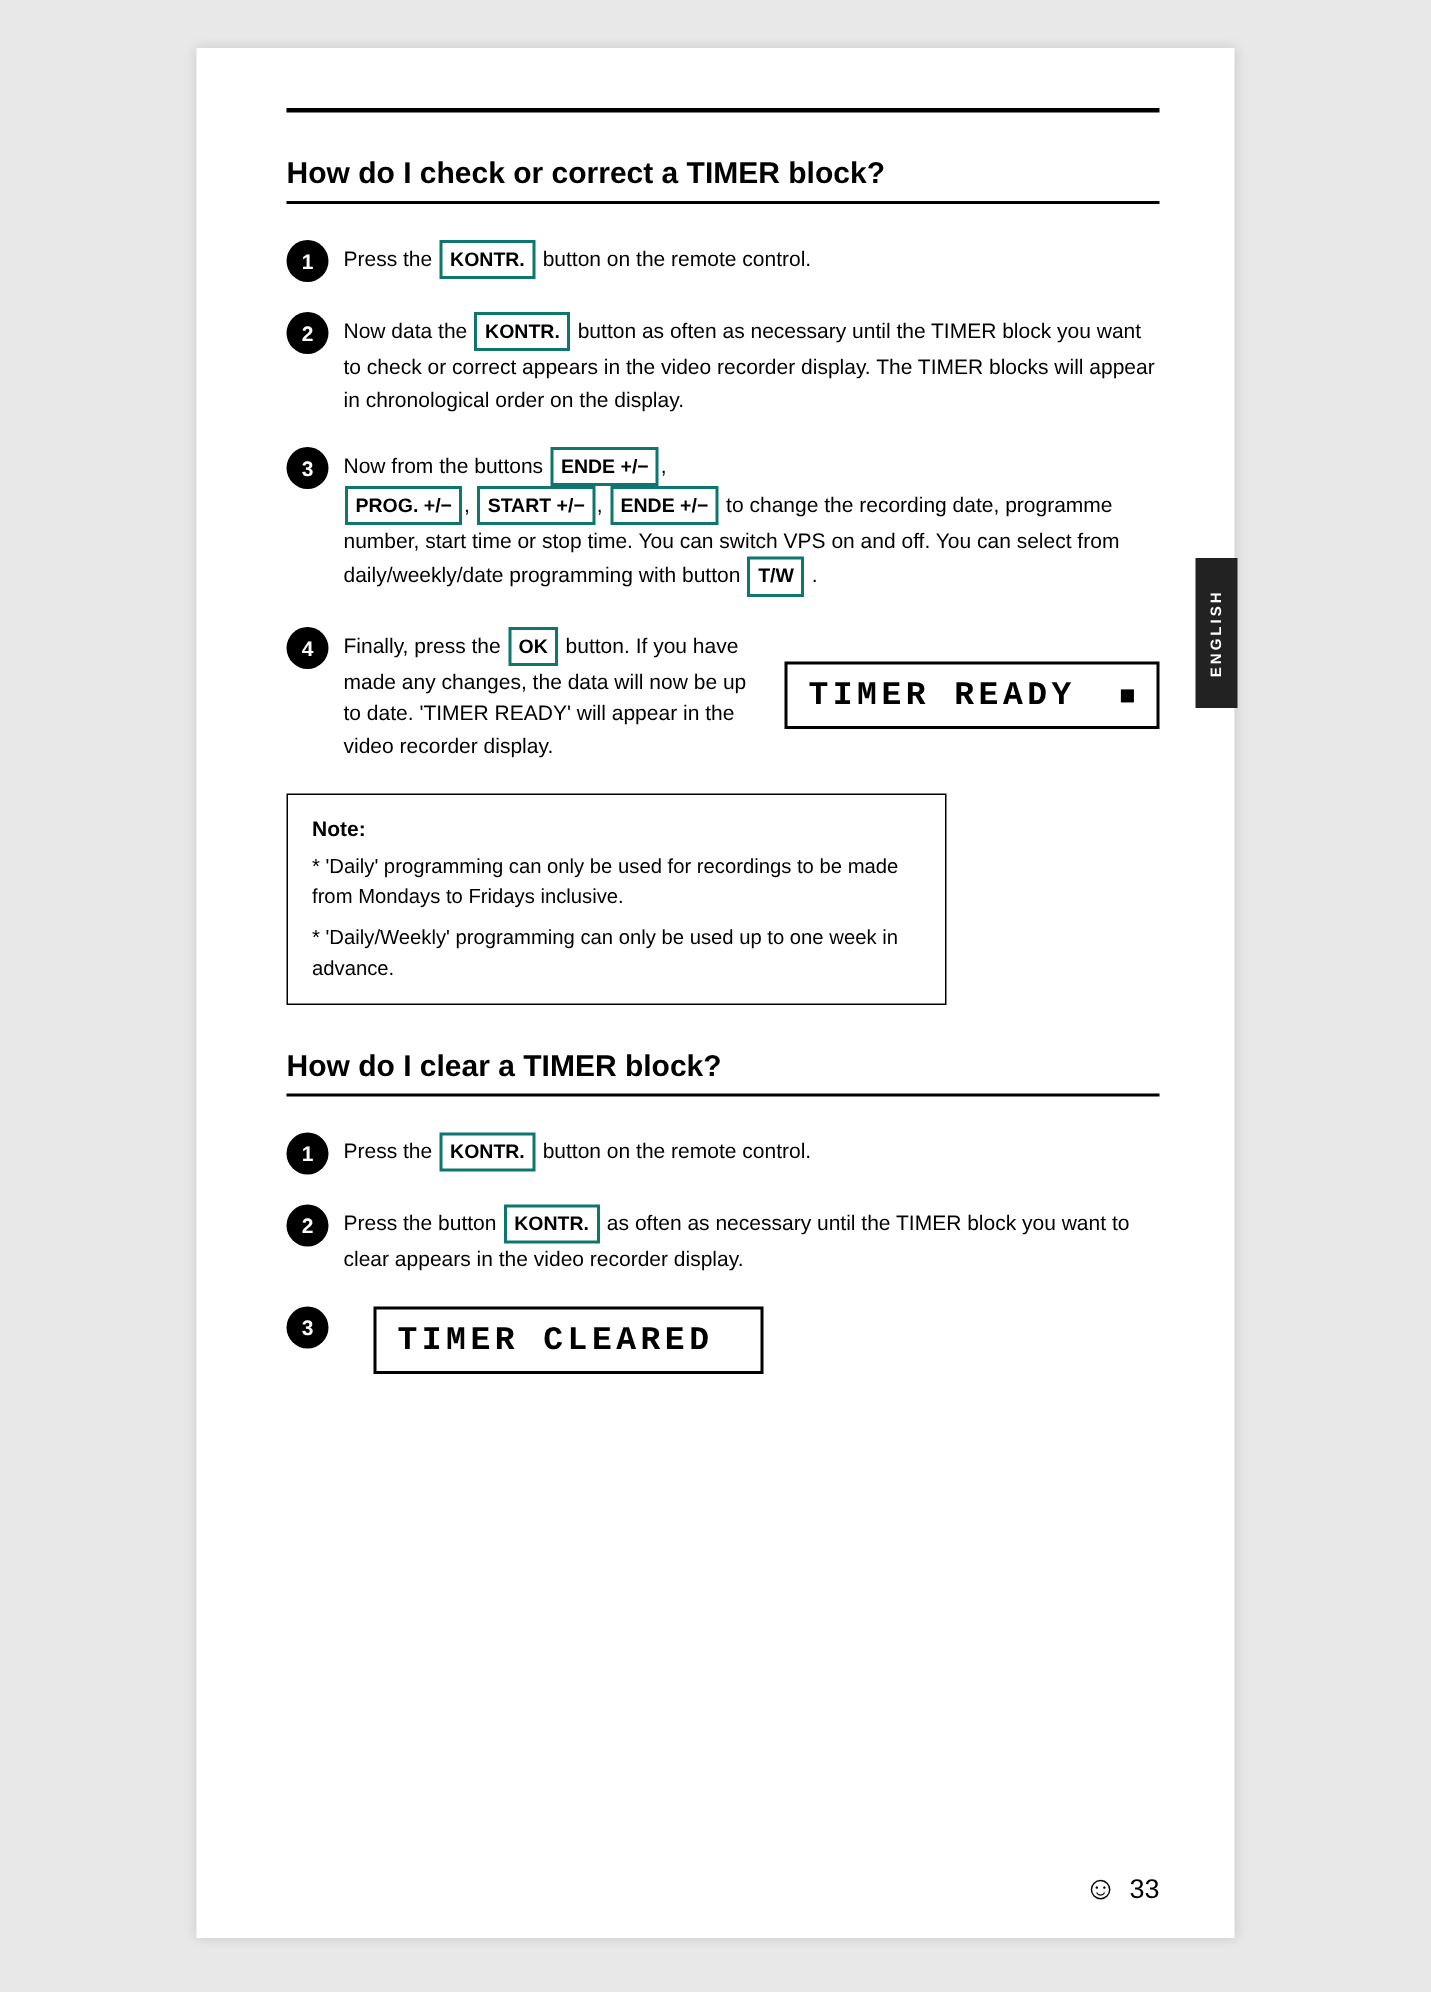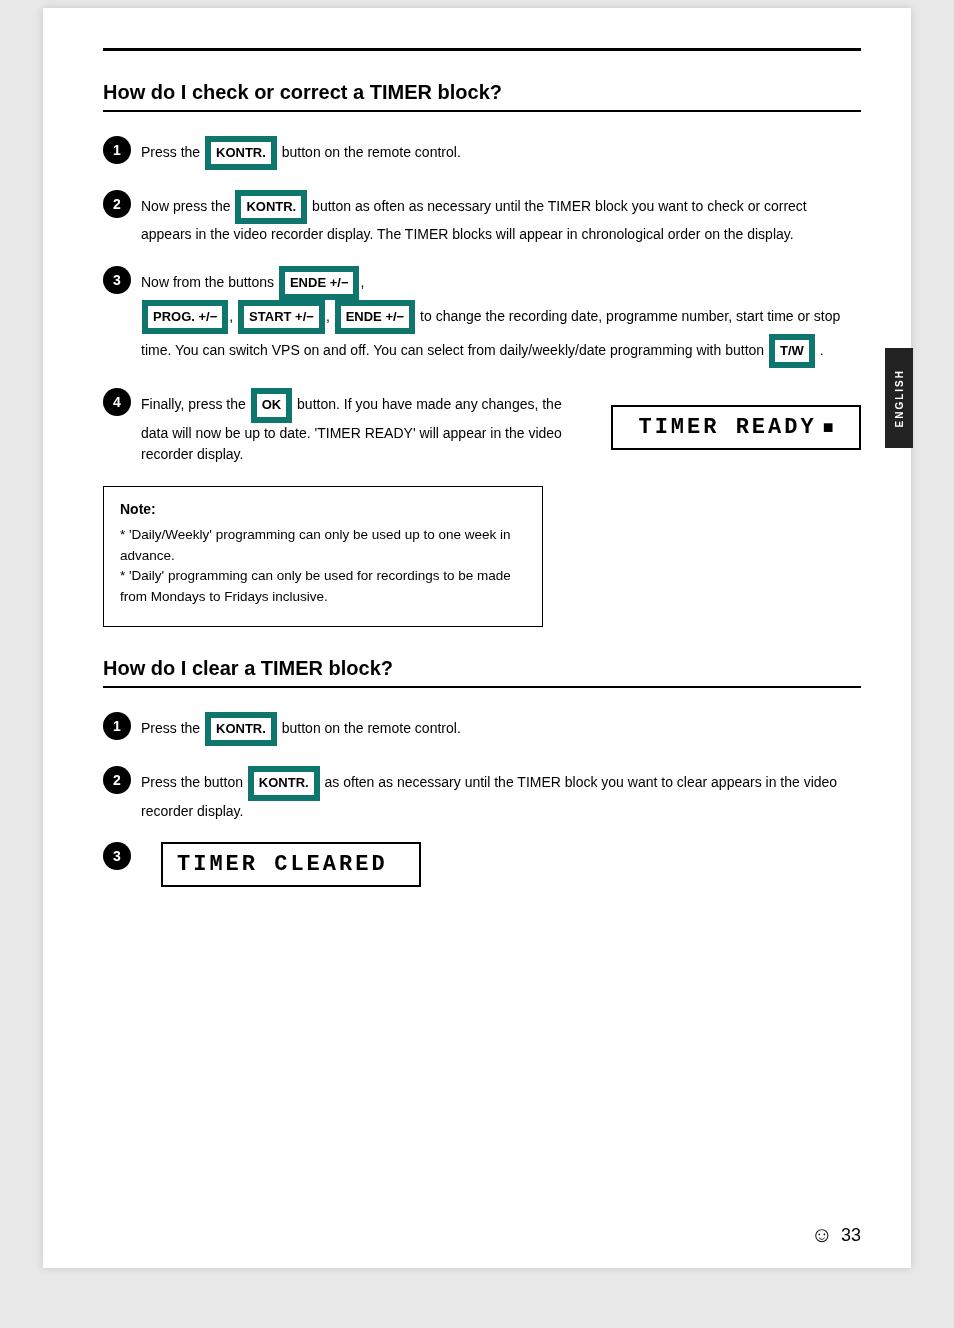--- a/index.html
+++ b/index.html
@@ -7,23 +7,23 @@
     body {
       background: #e8e8e8;
       font-family: Arial, Helvetica, sans-serif;
       width: 954px;
       min-height: 1328px;
       position: relative;
     }
 
     .page {
       background: #ffffff;
-      width: 868px;
+      width: 692px;
       min-height: 1260px;
-      margin: 8px auto;
+      margin: 32px auto;
       padding: 40px 50px 40px 60px;
       position: relative;
       box-shadow: 0 0 8px rgba(0,0,0,0.15);
     }
 
     
     .top-line {
       width: 100%;
       height: 3px;
       background: #000;
@@ -35,21 +35,21 @@
       font-size: 20px;
       font-weight: bold;
       border-bottom: 2px solid #000;
       padding-bottom: 6px;
       margin-bottom: 24px;
     }
 
     
     .btn-inline {
       display: inline-block;
-      border: 6px solid #0f766e;
+      border: 2px solid #0f766e;
       padding: 1px 5px;
       font-size: 13px;
       font-weight: bold;
       font-family: Arial, Helvetica, sans-serif;
       background: #fff;
       margin: 0 1px;
     }
 
     
     .note-box {
@@ -135,21 +135,21 @@
       padding: 8px 14px;
       display: flex;
       align-items: center;
       min-width: 250px;
       background: #fff;
     }
 
     .lcd-box-inner {
       display: flex;
       align-items: center;
-      justify-content: center;
+      justify-content: space-between;
       width: 100%;
     }
 
     
     .step-row {
       display: flex;
       align-items: flex-start;
       margin-bottom: 20px;
     }
 
@@ -195,21 +195,21 @@
     <div class="step-body">
       <span>Press the </span>
       <span class="btn-inline">KONTR.</span>
       <span> button on the remote control.</span>
     </div>
   </div>
 
   <div class="step-row">
     <div class="step-icon">2</div>
     <div class="step-body">
-      <span>Now press the </span>
+      <span>Now data the </span>
       <span class="btn-inline">KONTR.</span>
       <span> button as often as necessary until the TIMER block you want to check or correct appears in the video recorder display. The TIMER blocks will appear in chronological order on the display.</span>
     </div>
   </div>
 
   <div class="step-row">
     <div class="step-icon">3</div>
     <div class="step-body">
       <span>Now from the buttons </span>
       <span class="btn-inline">ENDE  +/−</span><span>, </span><br>
@@ -234,22 +234,22 @@
         <div class="lcd-box-inner">
           <span class="lcd-text">TIMER READY</span>
           <span style="font-size:18px; margin-left:6px;">■</span>
         </div>
       </div>
     </div>
   </div>
 
   <div class="note-box">
     <div style="font-size:14px; margin-bottom:4px;"><strong>Note:</strong></div>
+    <div style="font-size:13.5px; margin-bottom:6px;">* 'Daily' programming can only be used for recordings to be made from Mondays to Fridays inclusive.</div>
     <div style="font-size:13.5px;">* 'Daily/Weekly' programming can only be used up to one week in advance.</div>
-    <div style="font-size:13.5px; margin-bottom:6px;">* 'Daily' programming can only be used for recordings to be made from Mondays to Fridays inclusive.</div>
   </div>
 
   <div class="section2">
     <h2 class="section-heading">How do I clear a TIMER block?</h2>
 
     <div class="step-row">
       <div class="step-icon">1</div>
       <div class="step-body">
         <span>Press the </span>
         <span class="btn-inline">KONTR.</span>

